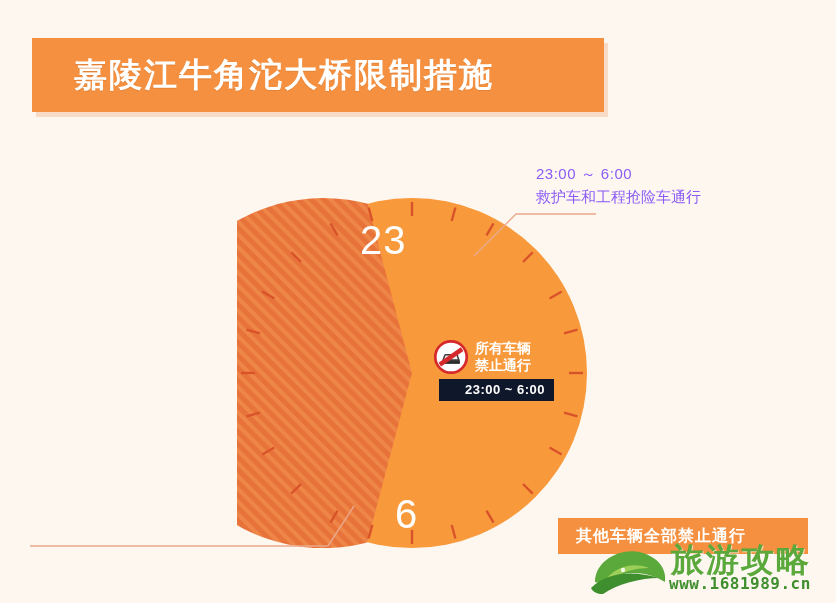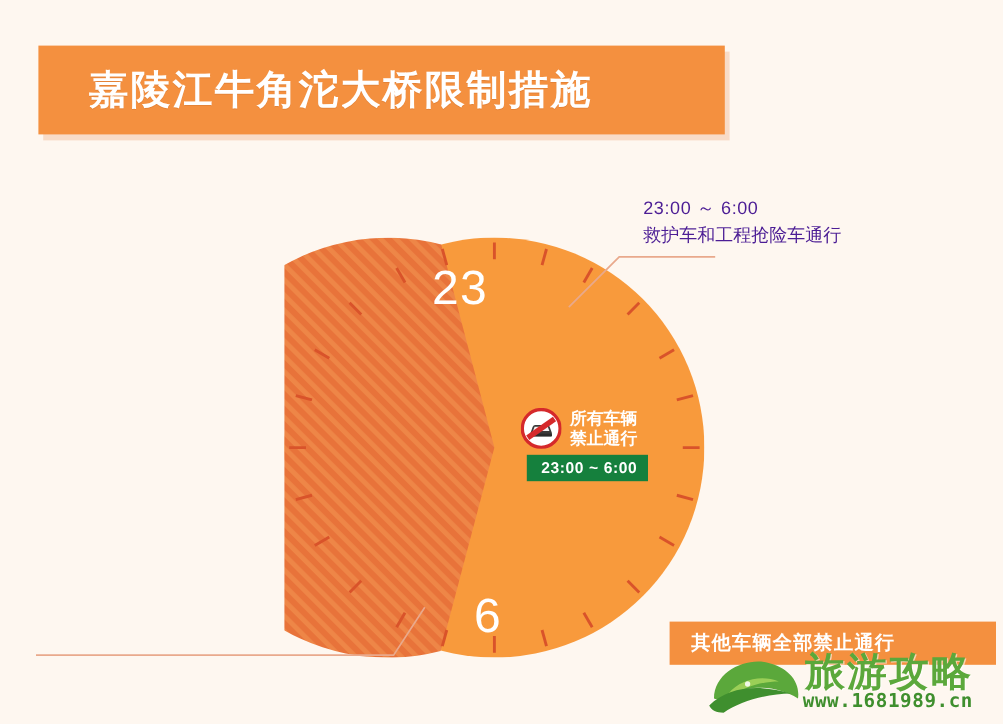--- a/index.html
+++ b/index.html
@@ -84,34 +84,34 @@
   .badge-lines {
     color: #FFFFFF;
     font-size: 14px;
     font-weight: bold;
     line-height: 1.18;
     white-space: nowrap;
   }
   .badge-pill {
     margin-top: 5px;
     margin-left: 5px;
-    background: #15803d;
+    background: #0f172a;
     color: #FFFFFF;
     font-size: 13px;
     font-weight: bold;
-    padding: 3px 9px 4px 12px;
+    padding: 3px 9px 4px 26px;
     display: inline-block;
     letter-spacing: 0.5px;
     white-space: nowrap;
   }
 
   
   .callout {
     position: absolute;
-    color: #4c1d95;
+    color: #8b5cf6;
     line-height: 1.5;
     white-space: nowrap;
   }
   .callout-tr {
     left: 536px;
     top: 163px;
     font-size: 15px;
   }
   .callout-tr .l1 { letter-spacing: 0.5px; }
   .callout-bl {
@@ -121,21 +121,21 @@
   }
 
   
   .leader { position: absolute; }
 
   
   .bottom-bar {
     position: absolute;
     left: 558px;
     top: 518px;
-    width: 272px;
+    width: 250px;
     height: 36px;
     background: #F4903F;
   }
   .bottom-bar-text {
     position: absolute;
     left: 18px;
     top: 50%;
     transform: translateY(-50%);
     color: #FFFFFF;
     font-size: 16px;

